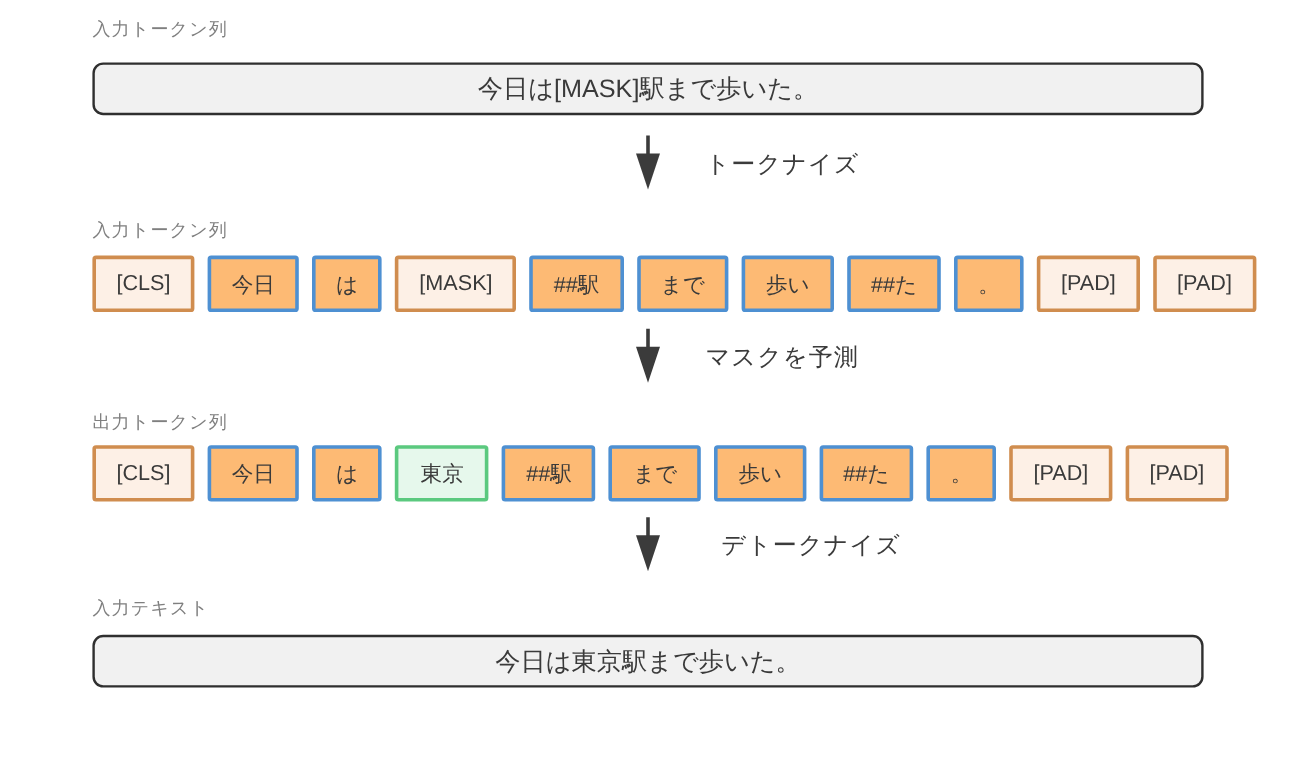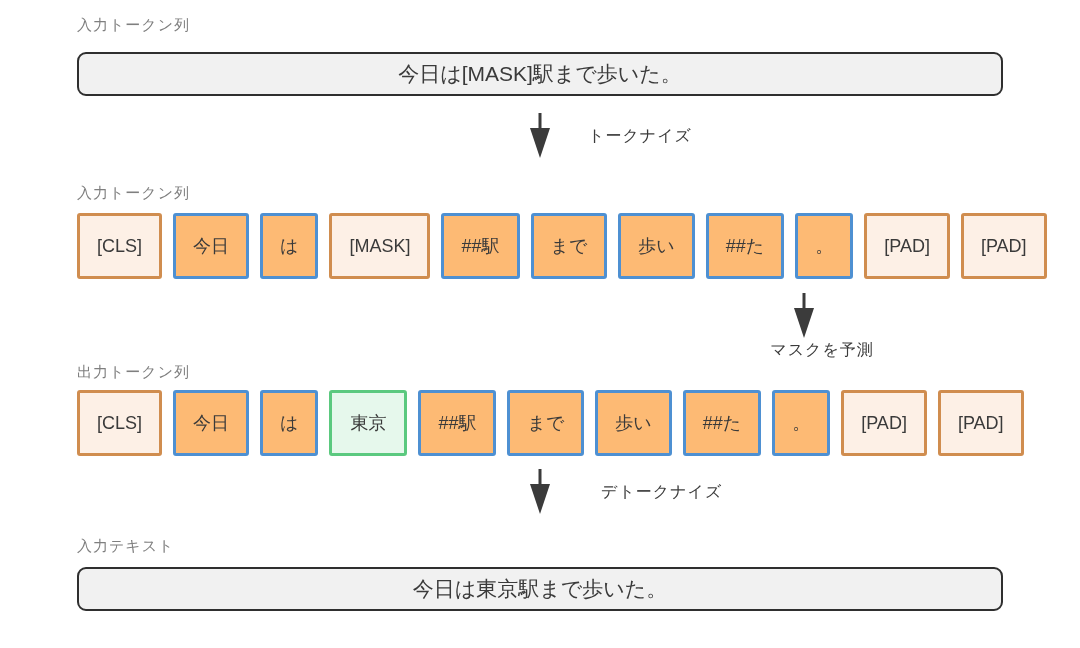--- a/index.html
+++ b/index.html
@@ -35,41 +35,41 @@
   }
   #input-text-box  { margin-top: 17px; }
   #output-text-box { margin-top: 11px; }
 
   .arrow-row {
     display: flex; align-items: center;
     margin-left: 528px;
     height: 48px;
   }
   #arrow-row-tokenize   { margin-top: 16px; }
-  #arrow-row-predict    { margin-top: 13px; flex-direction: column; }
+  #arrow-row-predict    { margin-top: 13px; }
   #arrow-row-detokenize { margin-top: 12px; gap: 13px; }
   .arrow-svg { display: block; flex: 0 0 auto; }
   .arrow-label {
     margin-left: 36px;
-    font-size: 16px;
+    font-size: 20px;
     color: #3b3b3b;
     letter-spacing: 1px;
     white-space: nowrap;
   }
 
   .token-row {
     margin-left: 77px;
     display: flex;
     gap: 11px;
     align-items: stretch;
   }
   #input-token-row  { margin-top: 10px; }
   #output-token-row { margin-top: 8px; }
   .token {
-    height: 66px;
+    height: 47px;
     min-width: 52px;
     padding: 0 17px;
     border: 3px solid #4e90d2;
     border-radius: 3px;
     background: #e6f1fa;
     display: flex; align-items: center; justify-content: center;
     font-size: 18px;
     color: #3a3a3a;
     white-space: nowrap;
   }

